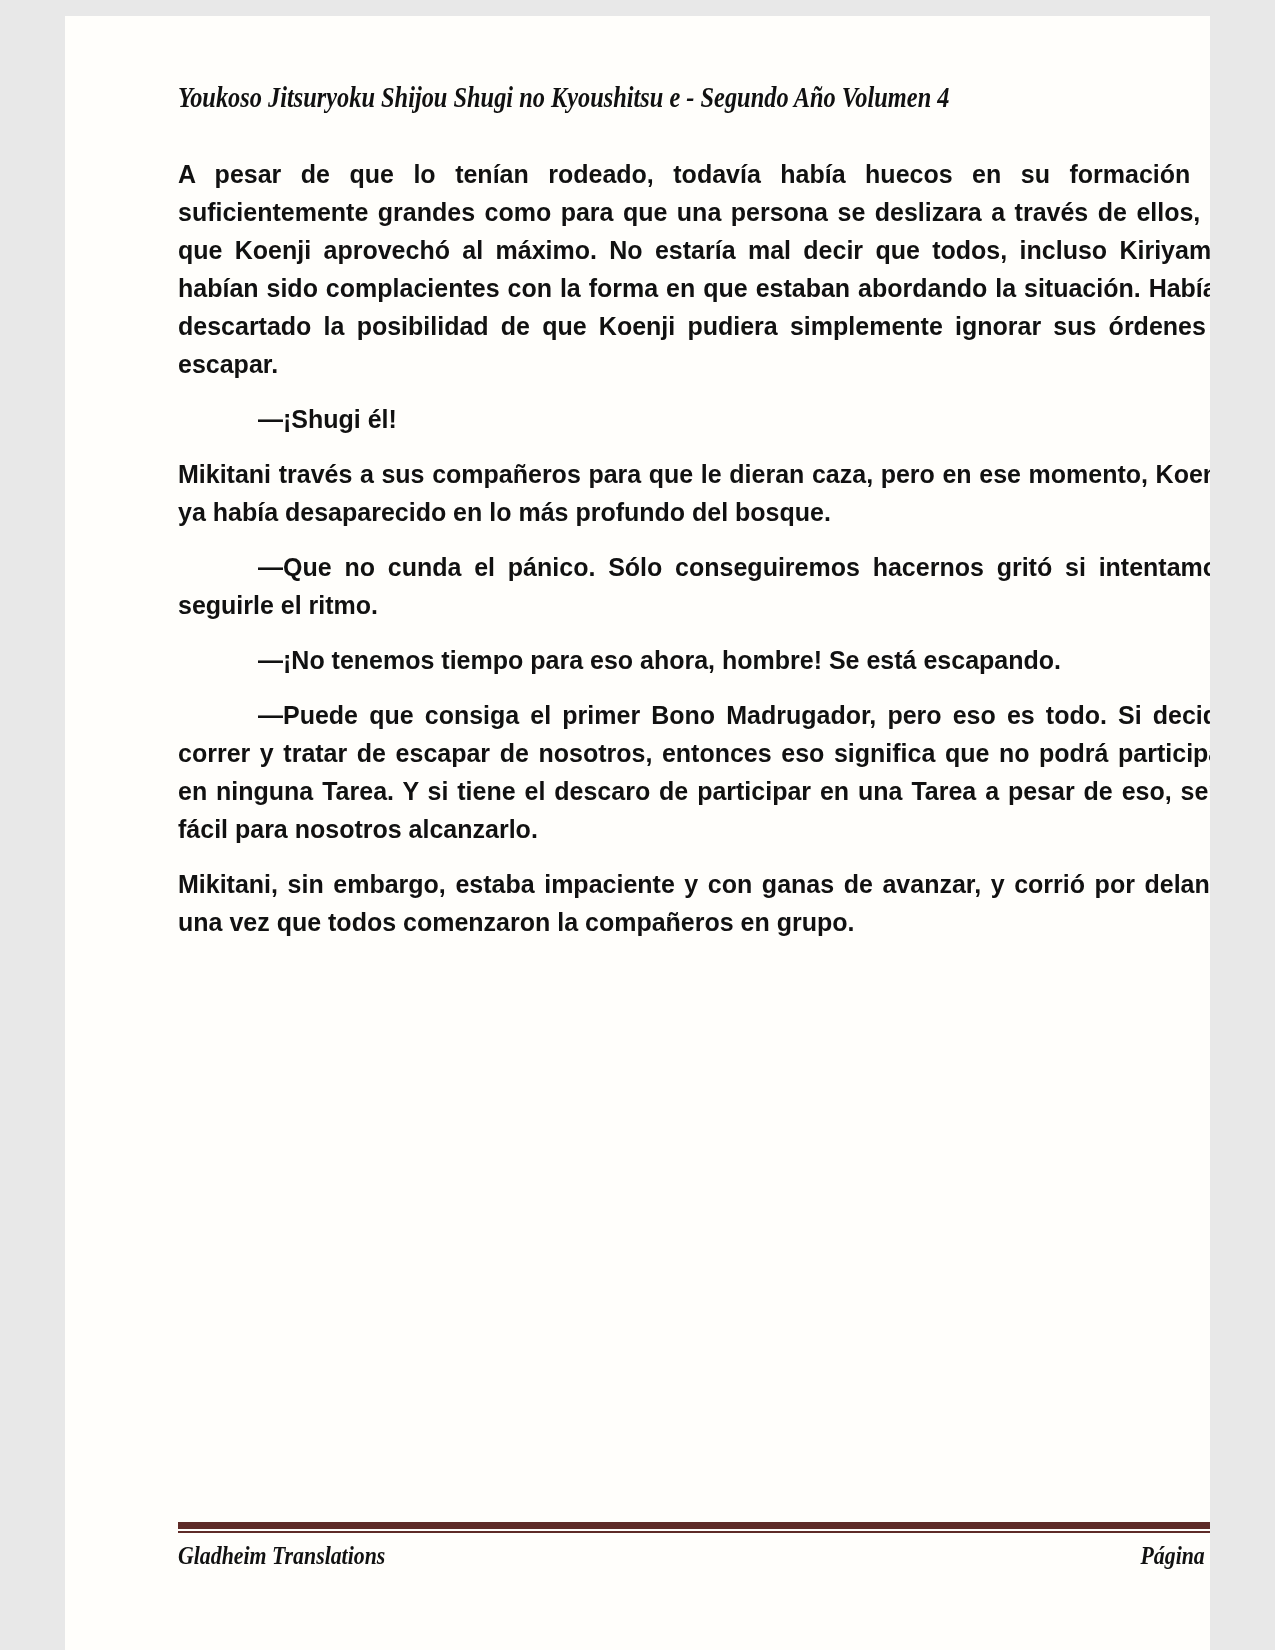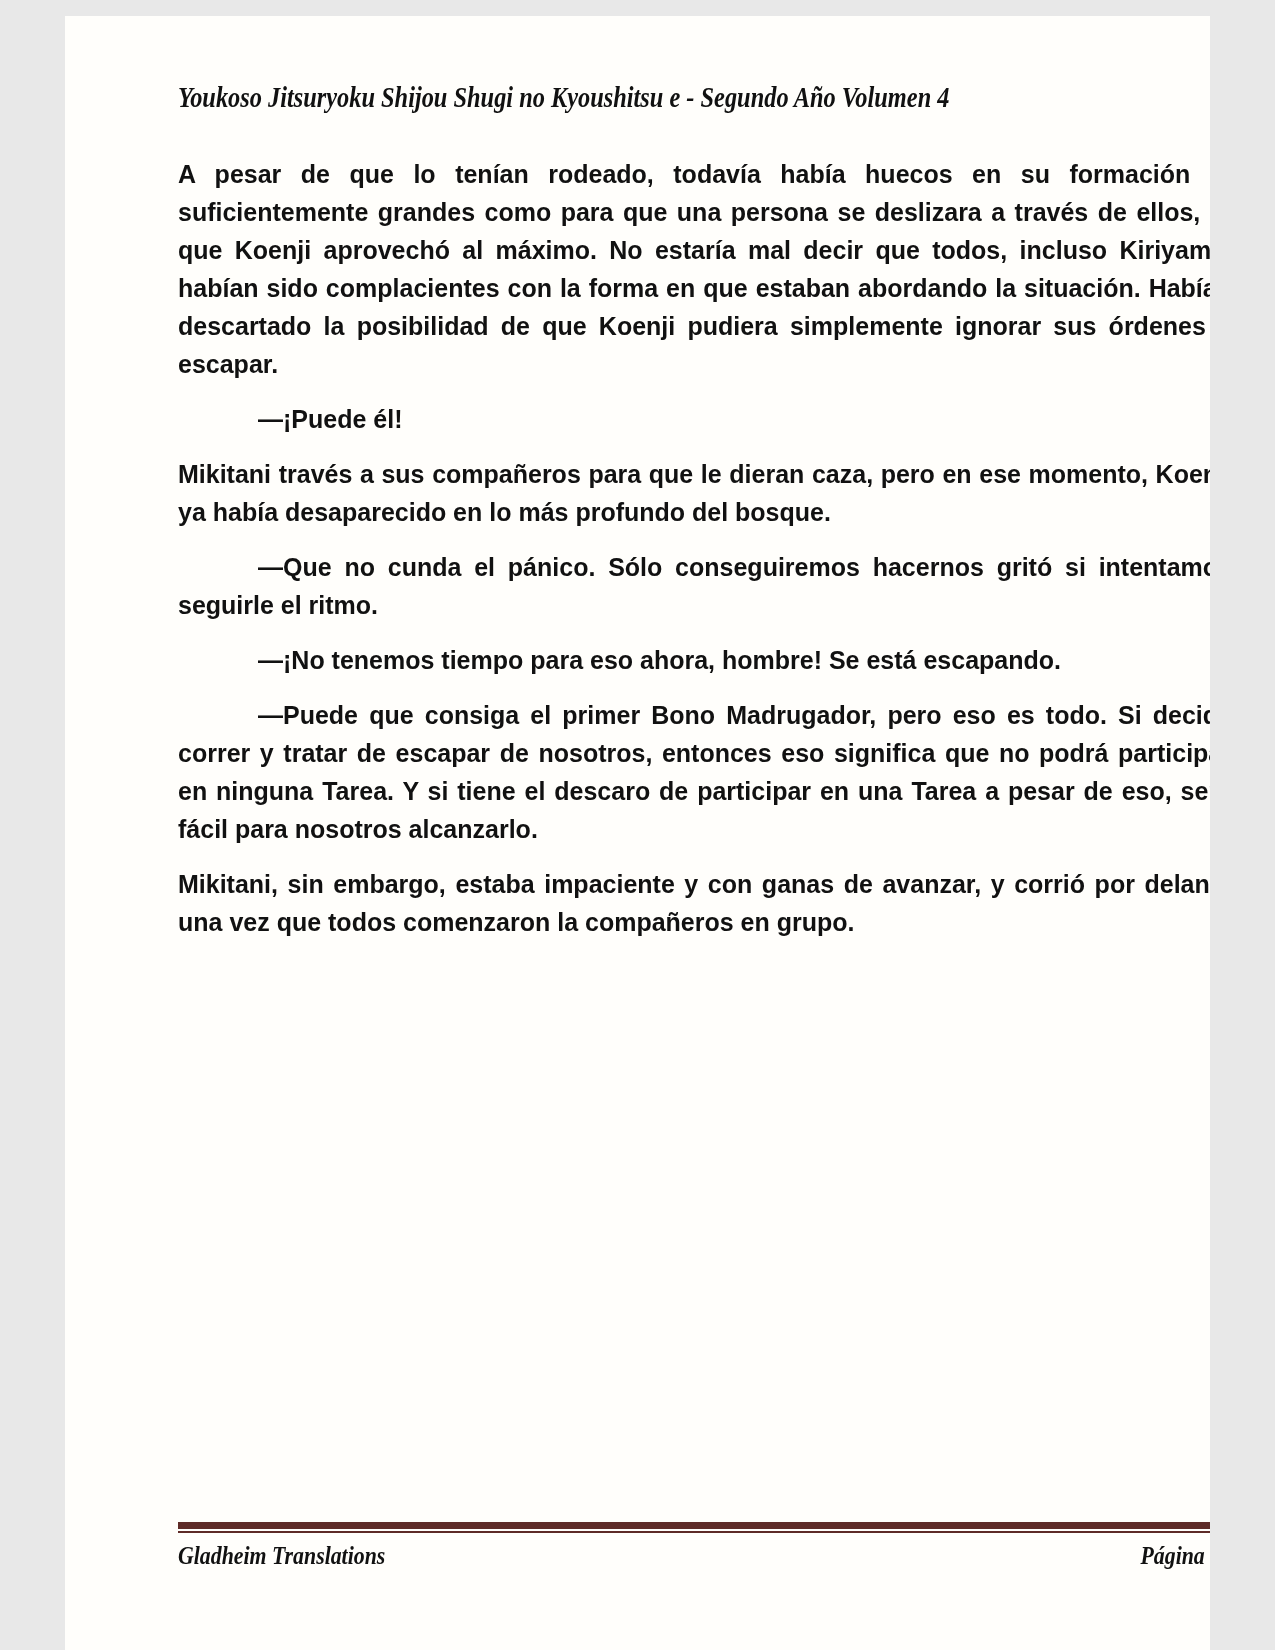--- a/index.html
+++ b/index.html
@@ -89,21 +89,21 @@
 <body>
 
 <div class="page">
 
   <header class="doc-header">
     <span class="doc-title">Youkoso Jitsuryoku Shijou Shugi no Kyoushitsu e - Segundo Año Volumen 4</span>
   </header>
 
   <main class="doc-body">
     <p>A pesar de que lo tenían rodeado, todavía había huecos en su formación lo suficientemente grandes como para que una persona se deslizara a través de ellos, lo que Koenji aprovechó al máximo. No estaría mal decir que todos, incluso Kiriyama, habían sido complacientes con la forma en que estaban abordando la situación. Habían descartado la posibilidad de que Koenji pudiera simplemente ignorar sus órdenes y escapar.</p>
-    <p class="dialogue">—¡Puede él!</p>
+    <p class="dialogue">—¡Shugi él!</p>
     <p>Mikitani través a sus compañeros para que le dieran caza, pero en ese momento, Koenji ya había desaparecido en lo más profundo del bosque.</p>
     <p class="dialogue">—Que no cunda el pánico. Sólo conseguiremos hacernos gritó si intentamos seguirle el ritmo.</p>
     <p class="dialogue">—¡No tenemos tiempo para eso ahora, hombre! Se está escapando.</p>
     <p class="dialogue">—Puede que consiga el primer Bono Madrugador, pero eso es todo. Si decide correr y tratar de escapar de nosotros, entonces eso significa que no podrá participar en ninguna Tarea. Y si tiene el descaro de participar en una Tarea a pesar de eso, será fácil para nosotros alcanzarlo.</p>
     <p>Mikitani, sin embargo, estaba impaciente y con ganas de avanzar, y corrió por delante una vez que todos comenzaron la compañeros en grupo.</p>
   </main>
 
   <footer class="doc-footer">
     <div class="footer-rule"></div>
     <div class="footer-row">

